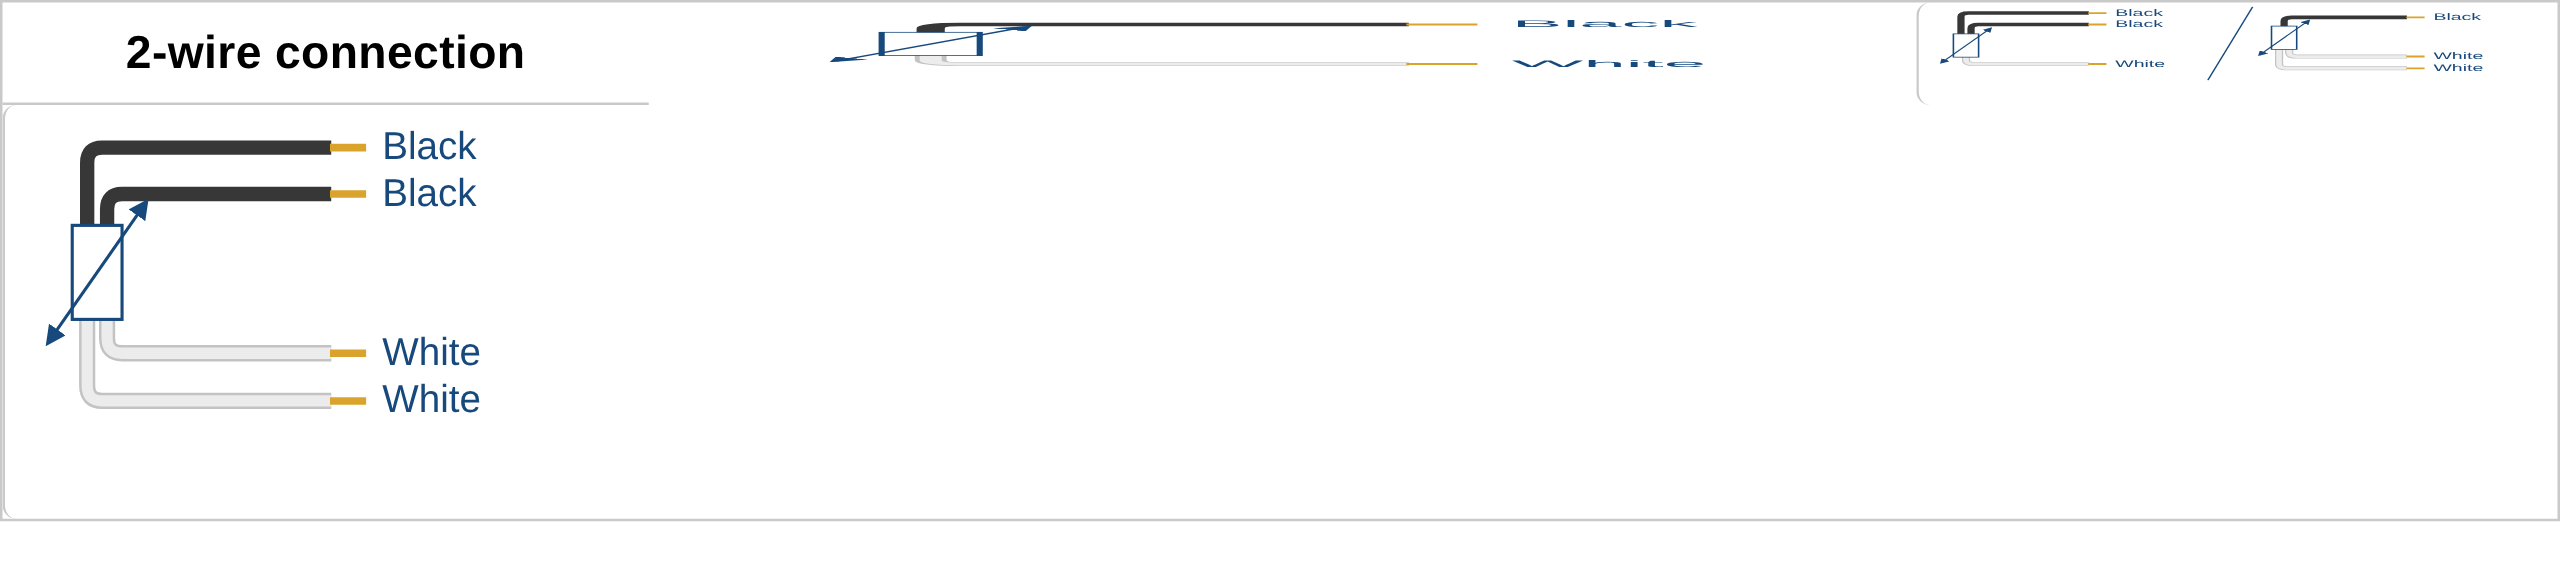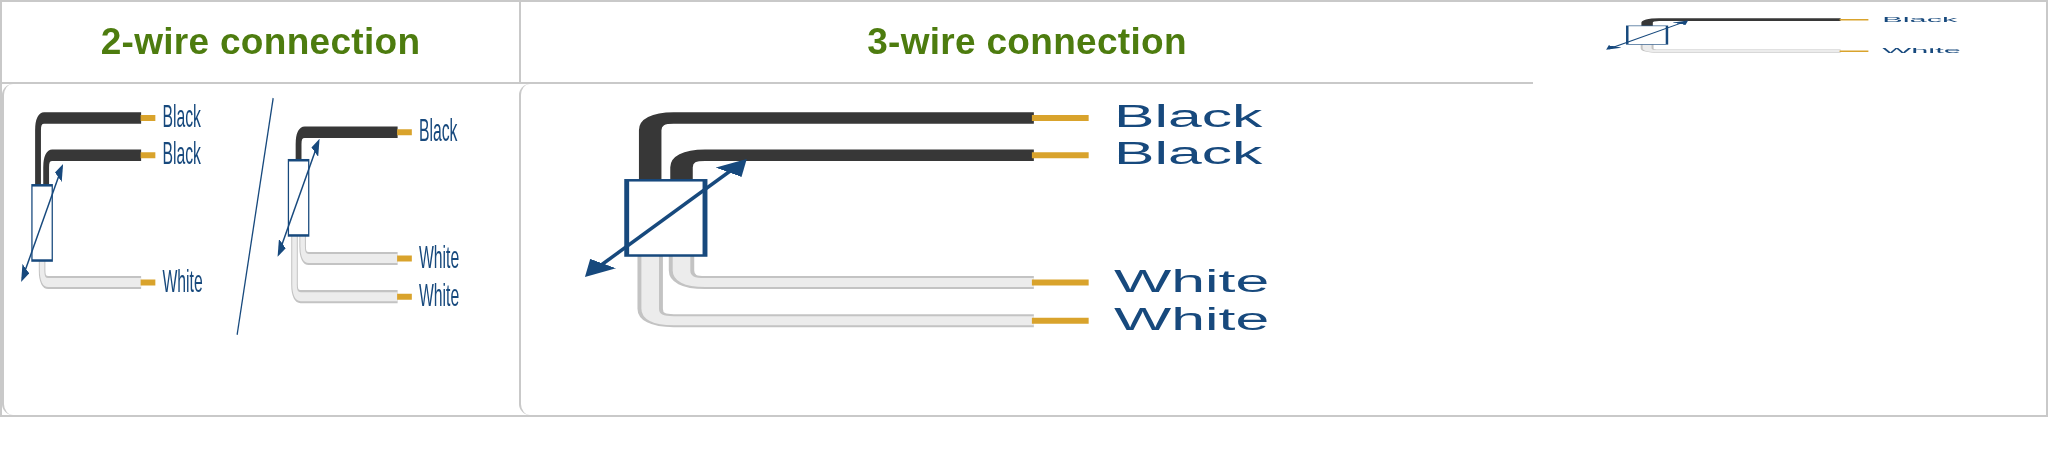--- a/index.html
+++ b/index.html
@@ -27,21 +27,21 @@
   }
   .hcell {
     box-sizing: border-box;
     border-bottom: 2px solid #c9c9c9;
     display: flex;
     align-items: center;
     justify-content: center;
     font-size: 37px;
     font-weight: 600;
     letter-spacing: 0.3px;
-    color: #4d7c0f;
+    color: #000000;
   }
   .hcell + .hcell, .bcell + .bcell {
     border-left: 2px solid #c9c9c9;
   }
   .bcell {
     box-sizing: border-box;
     position: relative;
     overflow: hidden;
     border-radius: 11px;
   }
@@ -65,21 +65,20 @@
     font-weight: 500;
     dominant-baseline: middle;
   }
 </style>
 </head>
 <body>
 
 <div class="table">
 
   <div class="hcell">2-wire connection</div>
-  <div class="hcell">3-wire connection</div>
 
   <div class="bcell">
     <svg viewBox="0 0 517 330" preserveAspectRatio="none">
       <defs>
         <marker id="arr-a" viewBox="0 0 10 10" refX="7.5" refY="5" markerWidth="6.5" markerHeight="6.5" orient="auto-start-reverse">
           <path d="M0 0 L10 5 L0 10 Z" fill="#17497d"></path>
         </marker>
       </defs>
       <g>
         <path class="wb" d="M115 99 L115 83 Q115 71 127 71 L310 71"></path>

